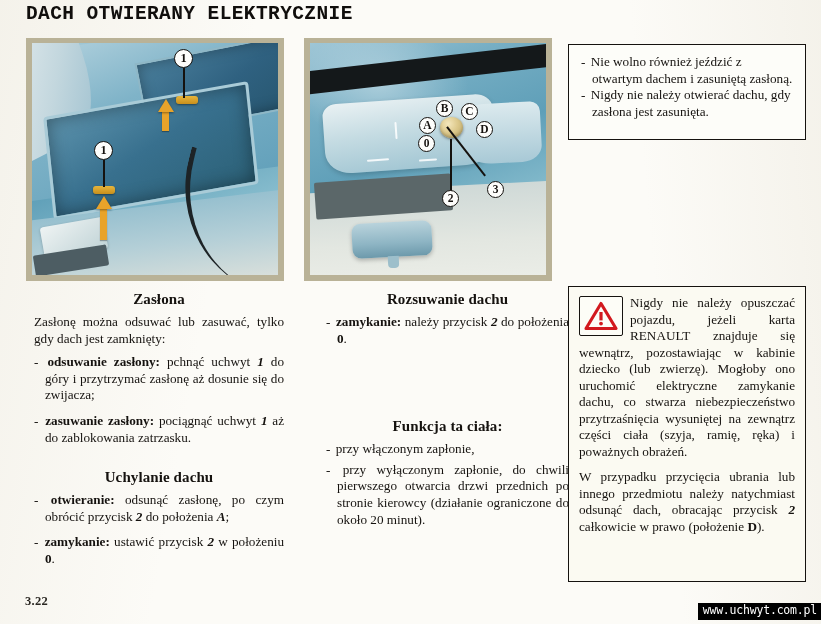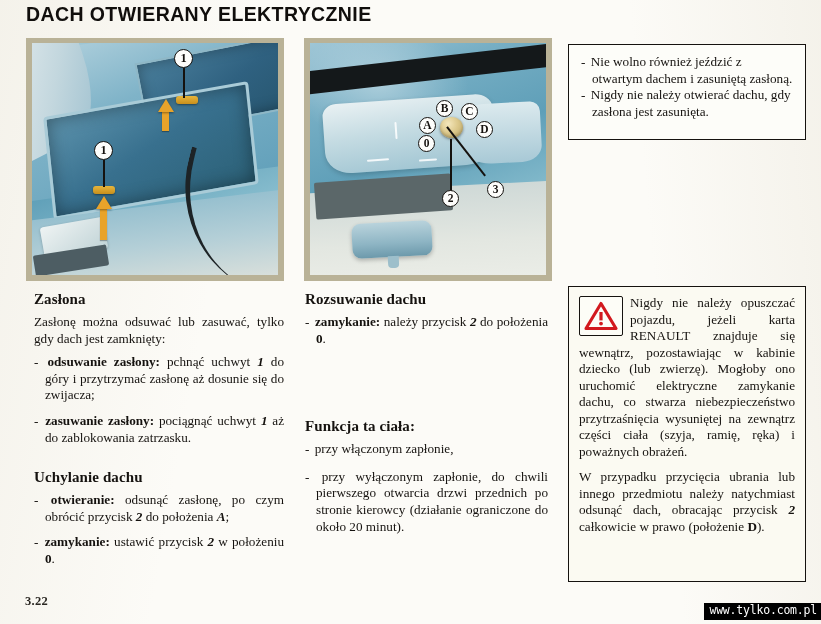--- a/index.html
+++ b/index.html
@@ -26,21 +26,21 @@
 
   
   .page-title {
     position: absolute;
     left: 26px;
     top: 3px;
     font-size: 19.5px;
     font-weight: bold;
     letter-spacing: 0.4px;
     color: #100e0c;
-    font-family: Liberation Sans, sans-serif;
+    font-family: Liberation Mono, monospace;
     white-space: nowrap;
   }
 
   
   .photo {
     position: absolute;
     overflow: hidden;
     background: #b9b297;
     padding: 5px 6px 6px 6px;
     box-sizing: border-box;
@@ -245,27 +245,27 @@
 
   
   .col {
     position: absolute;
     font-size: 13.2px;
     line-height: 1.26;
     text-align: justify;
     color: #15120f;
   }
   #col-left  { left: 34px;  top: 290px; width: 250px; }
-  #col-mid   { left: 305px; top: 290px; width: 243px; }
+  #col-mid   { left: 326px; top: 290px; width: 243px; }
 
   .sec-head {
     font-weight: bold;
     font-size: 15px;
     margin: 0 0 5px 0;
-    text-align: left;
+    text-align: center;
     letter-spacing: 0.1px;
   }
   .sec-head.spaced { margin-top: 22px; }
   .para { margin: 0 0 7px 0; }
   .bullet {
     margin: 0 0 9px 0;
     padding-left: 11px;
     text-indent: -11px;
   }
   .bullet .dash { margin-right: 2px; }
@@ -434,21 +434,21 @@
     <div class="sec-head">Rozsuwanie dachu</div>
 
 
     <div class="bullet">
       <span class="dash">-</span>
       <b>zamykanie:</b><span> należy przycisk </span><i>2</i><span> do położenia </span><b>0</b><span>.</span>
     </div>
 
     <div class="sec-head" style="margin-top:70px;">Funkcja ta ciała:</div>
 
-    <div class="bullet" style="margin-bottom:11px;">
+    <div class="bullet" style="margin-bottom:4px;">
       <span class="dash">-</span>
       <span>przy włączonym zapłonie,</span>
     </div>
 
     <div class="bullet">
       <span class="dash">-</span>
       <span>przy wyłączonym zapłonie, do chwili pierwszego otwarcia drzwi przednich po stronie kierowcy (działanie ograniczone do około 20 minut).</span>
     </div>
   </div>
 
@@ -469,15 +469,15 @@
         <polygon points="17,2.5 32,27.5 2,27.5" fill="none" stroke="#d2191e" stroke-width="3.1" stroke-linejoin="round"></polygon>
         <rect x="15.4" y="11" width="3.2" height="8.4" fill="#d2191e"></rect>
         <circle cx="17" cy="22.6" r="1.9" fill="#d2191e"></circle>
       </svg>
     </div>
     <span class="warn-body">Nigdy nie należy opuszczać pojazdu, jeżeli karta RENAULT znajduje się wewnątrz, pozostawiając w kabinie dziecko (lub zwierzę). Mogłoby ono uruchomić elektryczne zamykanie dachu, co stwarza niebezpieczeństwo przytrzaśnięcia wysuniętej na zewnątrz części ciała (szyja, ramię, ręka) i poważnych obrażeń.</span>
     <p class="warn-body2"><span>W przypadku przycięcia ubrania lub innego przedmiotu należy natychmiast odsunąć dach, obracając przycisk </span><i>2</i><span> całkowicie w prawo (położenie </span><b>D</b><span>).</span></p>
   </div>
 
   <div class="page-number">3.22</div>
-  <div class="url-badge">www.tylko.com.pl</div>
+  <div class="url-badge">www.uchwyt.com.pl</div>
 
 </div>
 
 </body></html>

